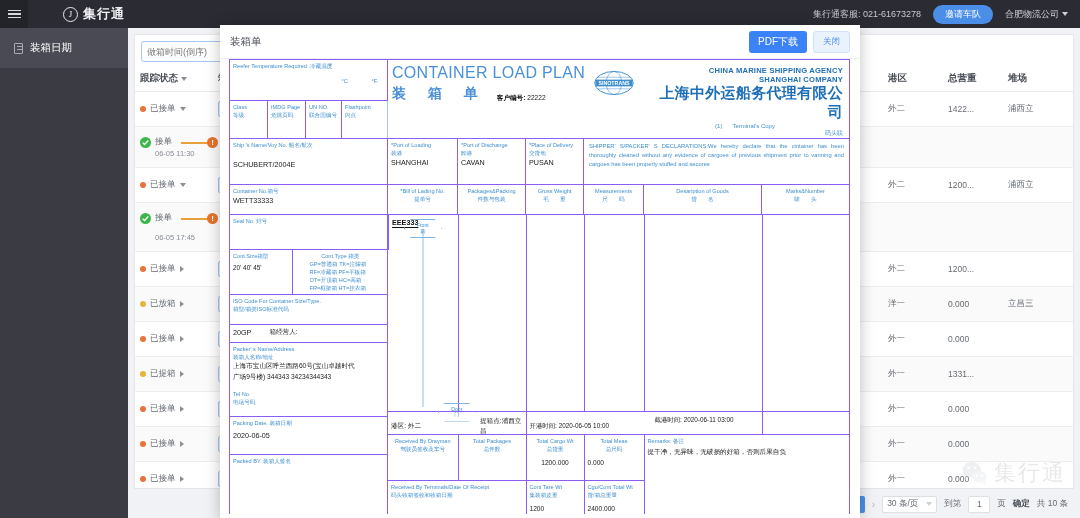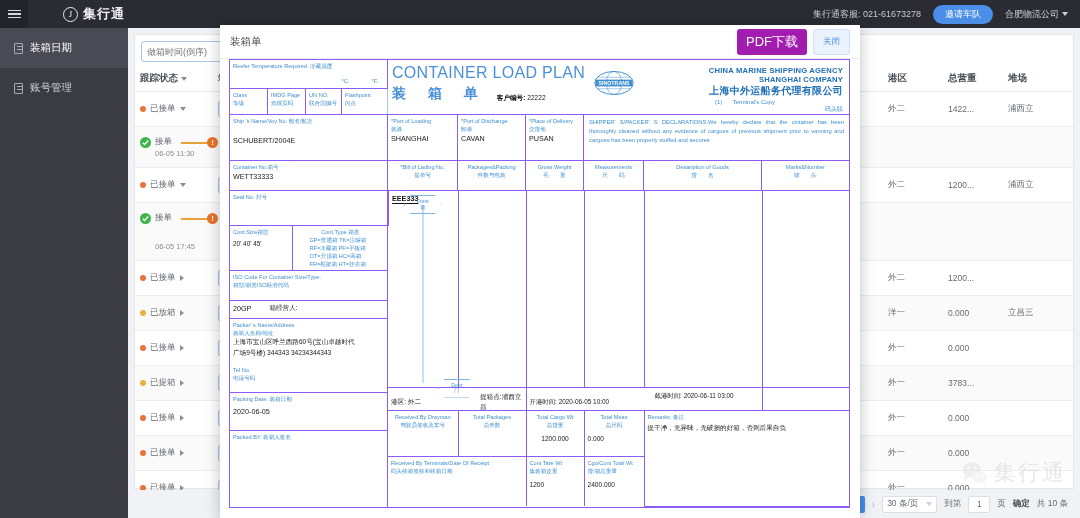--- a/index.html
+++ b/index.html
@@ -131,22 +131,22 @@
     position: absolute; left: 220px; top: 25px; width: 640px; height: 493px;
     background: #fff; box-shadow: 0 2px 14px rgba(0,0,0,.25); z-index: 30;
   }
   .modal-head {
     height: 34px; border-bottom: 1px solid #ebeef2; display: flex;
     align-items: center; padding: 0 10px;
   }
   .modal-title { font-size: 10.5px; color: #4a4f57; }
   .modal-actions { margin-left: auto; display: flex; gap: 6px; }
   .btn-primary {
-    background: #a21caf; color: #fff; border: none; border-radius: 3px;
-    font-size: 13px; padding: 4px 9px; cursor: pointer;
+    background: #3b82f6; color: #fff; border: none; border-radius: 3px;
+    font-size: 10px; padding: 4px 9px; cursor: pointer;
   }
   .btn-ghost {
     background: #eaf2fd; color: #4a8ee8; border: 1px solid #cfe0f7;
     border-radius: 3px; font-size: 8.5px; padding: 4px 9px; cursor: pointer;
   }
   
   .doc {
     position: absolute; top: 34px; left: 9px; width: 622px; height: 455px;
     overflow: hidden; background: #fff;
   }
@@ -158,21 +158,21 @@
   .val-b { color: #111; font-size: 7.2px; font-weight: bold; }
   .title-en {
     color: #4a90d9; font-size: 16px; letter-spacing: .3px; white-space: nowrap;
   }
   .title-cn {
     color: #4a90d9; font-size: 14px; font-weight: bold; letter-spacing: 9px;
   }
   .cust { color: #1a1a1a; font-size: 6.6px; }
   .cust b { color:#111; }
   .agency1 { color:#1e6fb8; font-size: 7.6px; font-weight: bold; letter-spacing:.2px;}
-  .agency2 { color:#1e6fb8; font-size: 10px; font-weight: bold; letter-spacing:.3px;}
+  .agency2 { color:#1e6fb8; font-size: 15px; font-weight: bold; letter-spacing:.3px;}
   .agency3 { color:#3f8fd0; font-size: 6px; }
   .decl { color:#3f8fd0; font-size: 5.8px; line-height: 1.55; text-align: justify; }
   .diamond-wrap { position: relative; width: 100%; height: 100%; }
   .diamond {
     position: absolute; left: 50%; transform: translateX(-50%);
     width: 38px; height: 19px; border: 1px solid #7fb5e0;
     display:flex; flex-direction: column; align-items:center; justify-content:center;
     clip-path: polygon(0% 50%, 18% 0%, 82% 0%, 100% 50%, 82% 100%, 18% 100%);
     color:#3f8fd0; font-size: 5.2px; line-height:1.05;
   }
@@ -199,24 +199,20 @@
       <span>合肥物流公司</span>
       <span class="caret-d"></span>
     </span>
   </div>
 </div>
 
 <div class="sidebar">
   <div class="side-item active">
     <span class="side-icon"></span>
     <span>装箱日期</span>
-  </div>
-  <div class="side-item">
-    <span class="side-icon"></span>
-    <span>账号管理</span>
   </div>
 </div>
 
 <div class="content">
   <div class="panel">
     <div class="filter-row">
       <input class="filter-input" placeholder="做箱时间(倒序)" style="">
       <div class="filter-input2"></div>
     </div>
     <table class="grid">
@@ -300,21 +296,21 @@
             <td style="position: relative;">
               <span class="status-cell">
                 <span class="dot" style="background: transparent; width: 11px; height: 11px;">
                   <svg viewBox="0 0 12 12" style="display:block">
                     <circle cx="6" cy="6" r="6" fill="#3cb54a"></circle>
                     <path d="M3 6.2 L5 8.2 L9 3.8" stroke="#fff" stroke-width="1.4" fill="none"></path>
                   </svg>
                 </span>
                 <span>接单</span>
               </span>
-              <div style="font-size: 7.5px; color: rgb(136, 141, 149); padding-left: 15px; margin-top: 18px;">06-05 17:45</div>
+              <div style="font-size: 7.5px; color: rgb(136, 141, 149); padding-left: 15px; margin-top: 9px;">06-05 17:45</div>
               <span style="position: absolute; left: 46px; top: 15px; width: 28px; height: 1.5px; background: rgb(232, 160, 59);"></span>
               <span style="position: absolute; left: 72px; top: 10px; width: 11px; height: 11px; border-radius: 50%; background: rgb(232, 116, 43); color: rgb(255, 255, 255); font-size: 8px; line-height: 11px; text-align: center; font-weight: bold;">!</span>
             </td>
             <td></td>
             <td>放</td>
             <td></td>
             <td></td>
             <td></td>
             <td></td>
           </tr>
@@ -368,21 +364,21 @@
               <span class="status-cell">
                 <span class="dot" style="background: rgb(232, 179, 59);"></span>
                 <span>已提箱</span>
                 <span class="caret-r"></span>
               </span>
             </td>
             <td><span class="box-badge">装</span></td>
             <td></td>
             <td>1 / 1 / 1</td>
             <td>外一</td>
-            <td>3783...</td>
+            <td>1331...</td>
             <td></td>
           </tr>
           <tr>
             <td>
               <span class="status-cell">
                 <span class="dot" style="background: rgb(232, 116, 59);"></span>
                 <span>已接单</span>
                 <span class="caret-r"></span>
               </span>
             </td>

